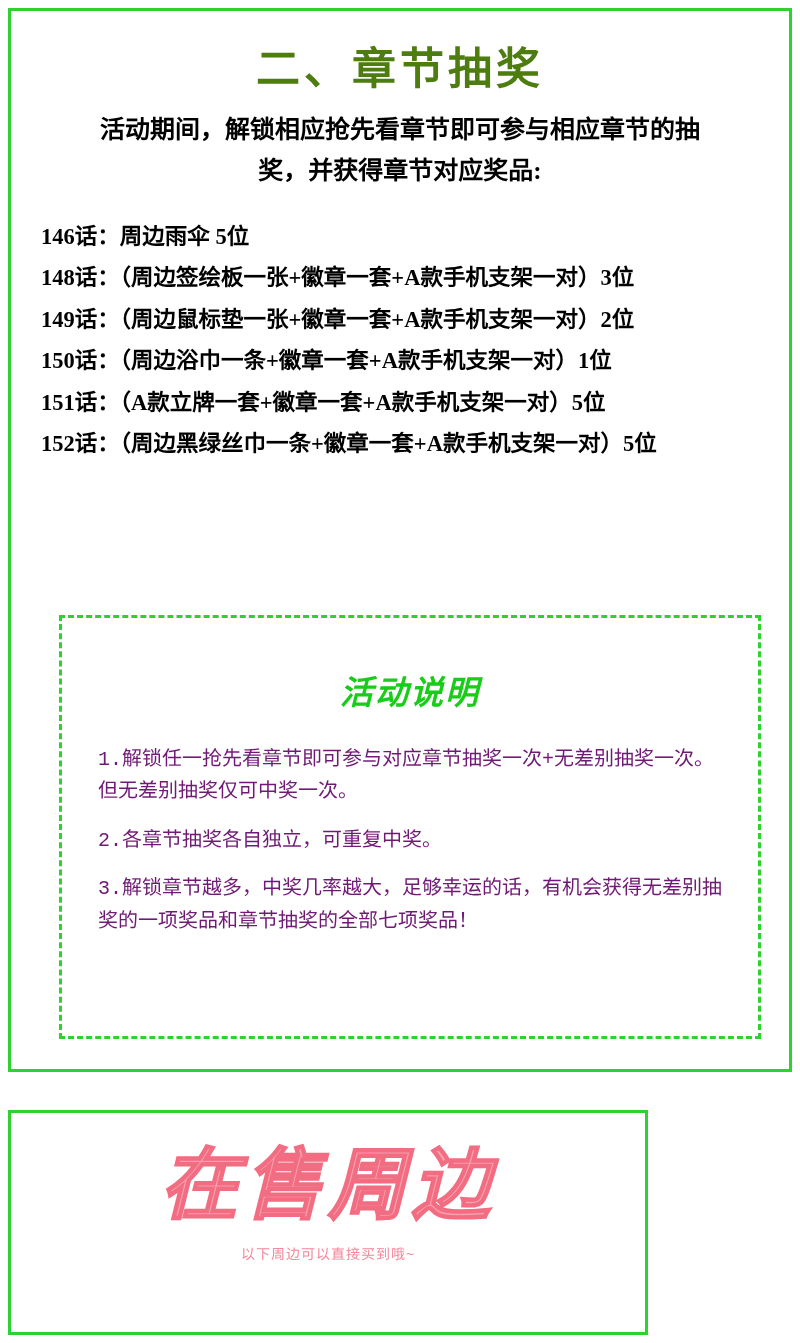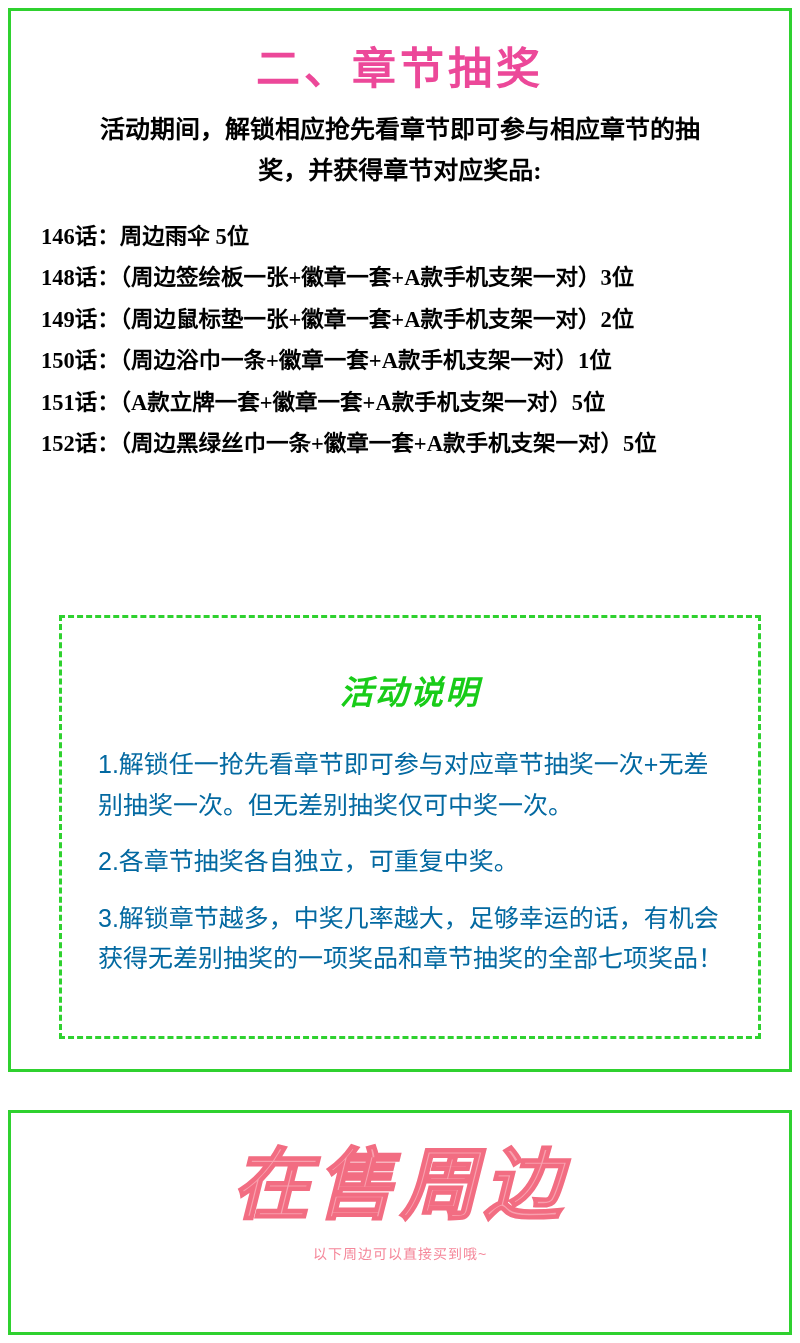--- a/index.html
+++ b/index.html
@@ -31,21 +31,21 @@
     border: 3px solid #2fd12f;
     box-sizing: border-box;
   }
 
   .title {
     text-align: center;
     font-size: 44px;
     font-weight: bold;
     letter-spacing: 4px;
     margin-top: 22px;
-    color: #ec4899;
+    color: #4d7c0f;
     font-family: "Liberation Serif", "DejaVu Serif", serif;
   }
 
   .subtitle {
     text-align: center;
     font-size: 25px;
     font-weight: bold;
     line-height: 1.65;
     margin-top: 12px;
     padding: 0 70px;
@@ -85,33 +85,33 @@
     margin-top: 48px;
     letter-spacing: 2px;
     font-family: "Liberation Serif", "DejaVu Serif", serif;
     font-style: italic;
   }
   .notes-body {
     margin-top: 30px;
     padding: 0 34px 0 36px;
   }
   .note-item {
-    font-size: 25px;
+    font-size: 20px;
     line-height: 1.62;
-    color: #0369a1;
+    color: #701a75;
     margin-bottom: 16px;
-    font-family: Liberation Sans, sans-serif;
+    font-family: Liberation Mono, monospace;
   }
 
   
   .bottom-box {
     position: absolute;
     left: 8px;
     top: 1110px;
-    width: 784px;
+    width: 640px;
     height: 225px;
     border: 3px solid #2fd12f;
     box-sizing: border-box;
   }
   .bottom-title {
     text-align: center;
     margin-top: 34px;
     font-size: 78px;
     font-weight: bold;
     font-style: italic;

